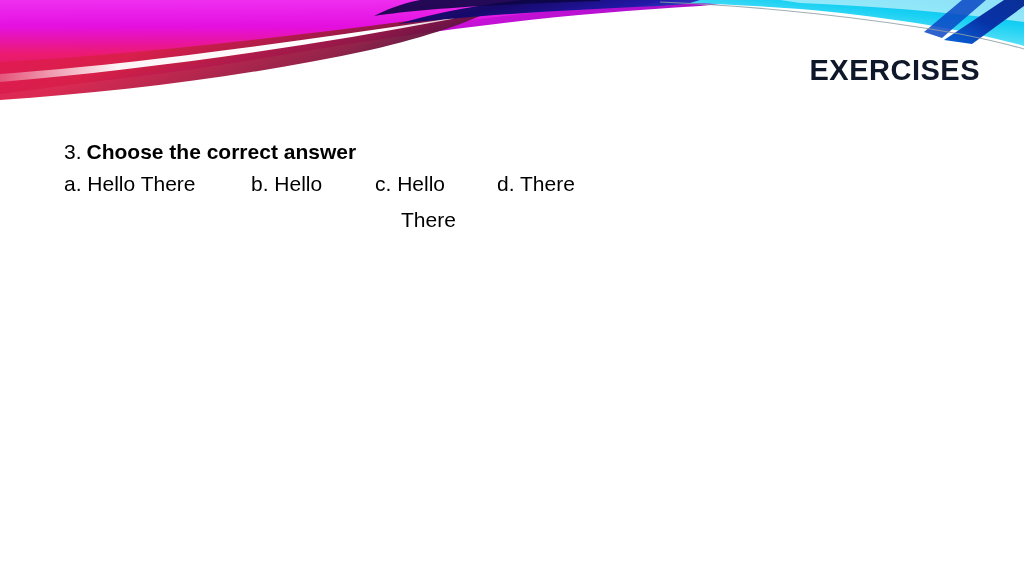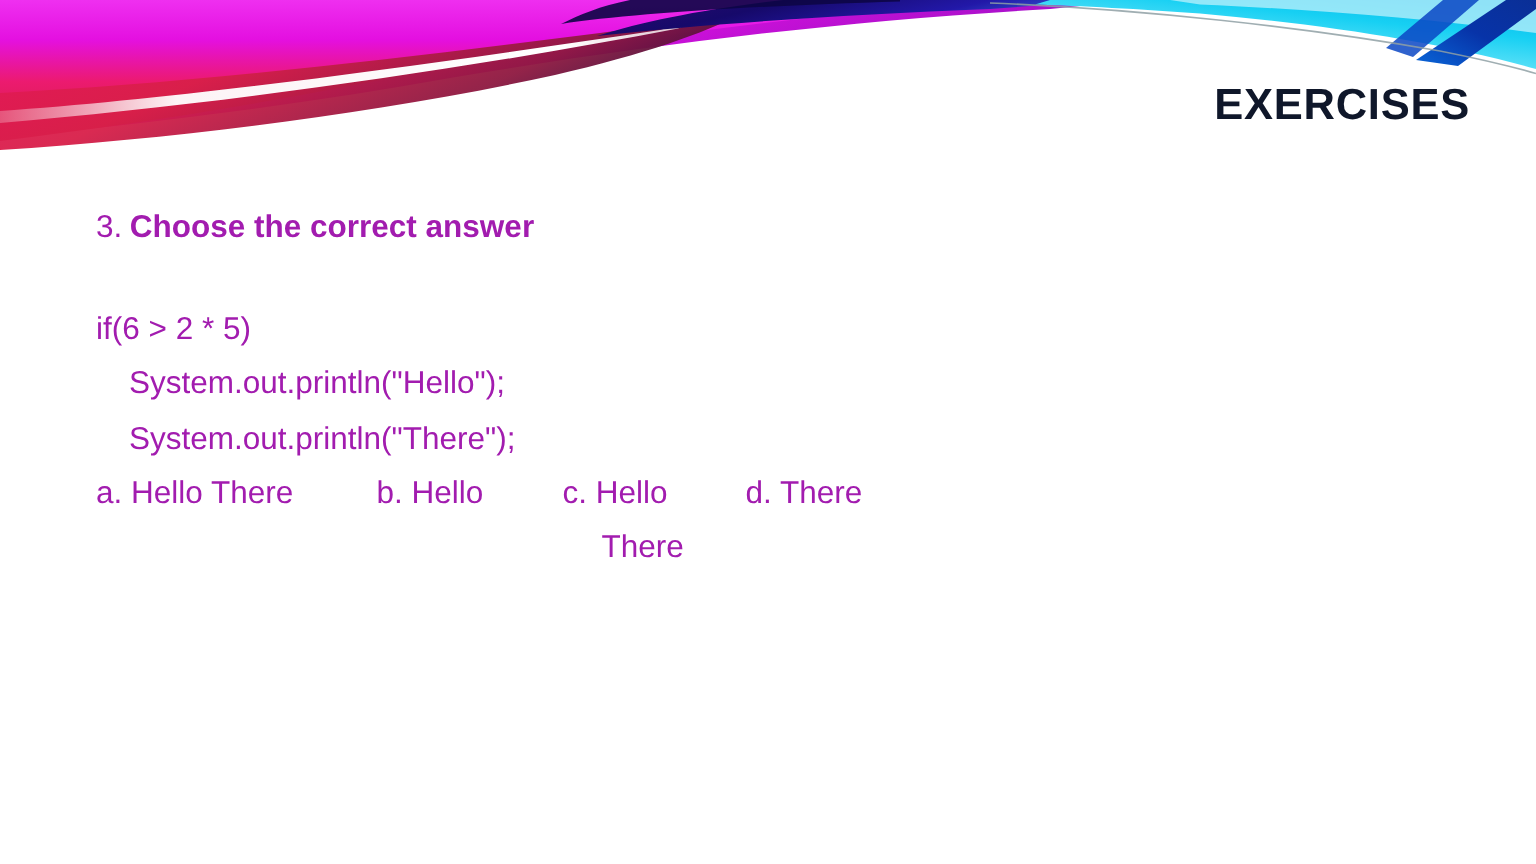--- a/index.html
+++ b/index.html
@@ -41,21 +41,21 @@
     white-space: nowrap;
     line-height: 1;
   }
 
   
   #content {
     position: absolute;
     left: 64px;
     top: 138px;
     width: 900px;
-    color: #a21caf;
+    color: #000000;
   }
 
   .question-line {
     font-size: 21px;
     line-height: 1.35;
     white-space: nowrap;
   }
   .q-num {
     font-weight: normal;
   }
@@ -175,25 +175,20 @@
 </div>
 
 <div id="slide-title">EXERCISES</div>
 
 <div id="content">
 
   <div class="question-line">
     <span class="q-num">3.</span><span class="q-text">Choose the correct answer</span>
   </div>
 
-  <div class="code-block">
-    <div class="code-line">if(6 &gt; 2 * 5)</div>
-    <div class="code-line indent">System.out.println("Hello");</div>
-    <div class="code-line indent">System.out.println("There");</div>
-  </div>
 
   <div class="options">
     <div class="option" id="option-a">
       <span>a. Hello There</span>
     </div>
     <div class="option" id="option-b">
       <span>b. Hello</span>
     </div>
     <div class="option" id="option-d">
       <span>d. There</span>

